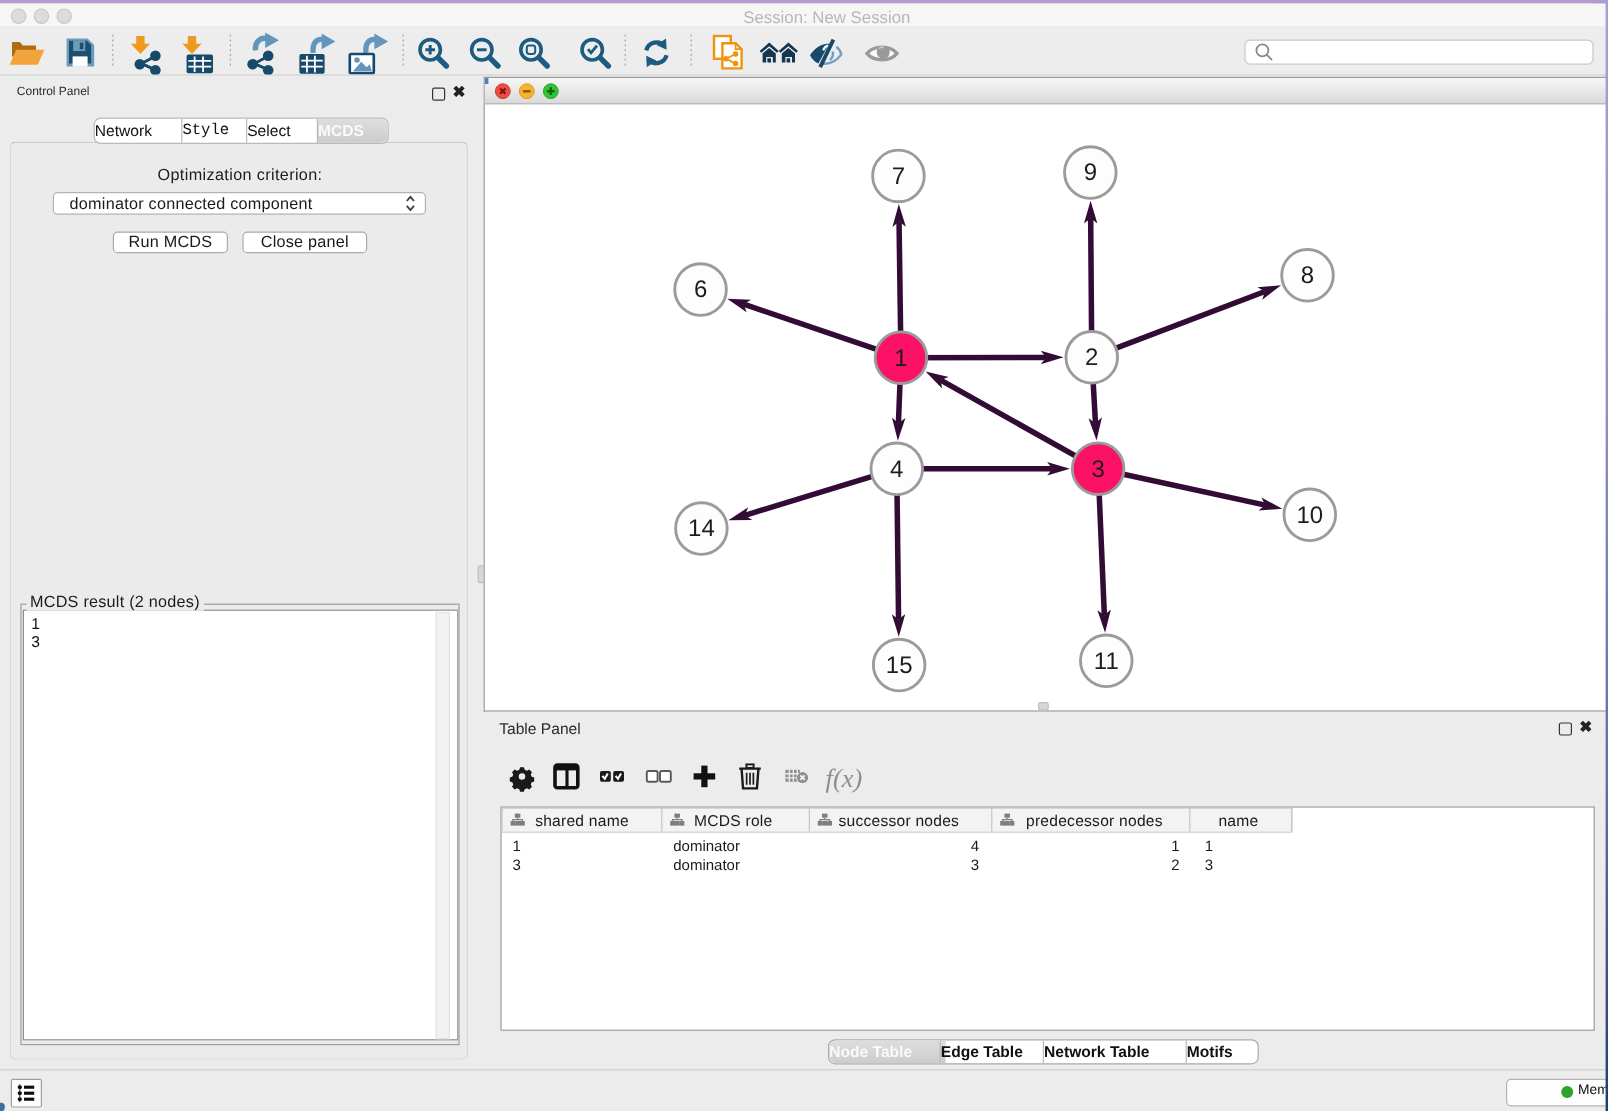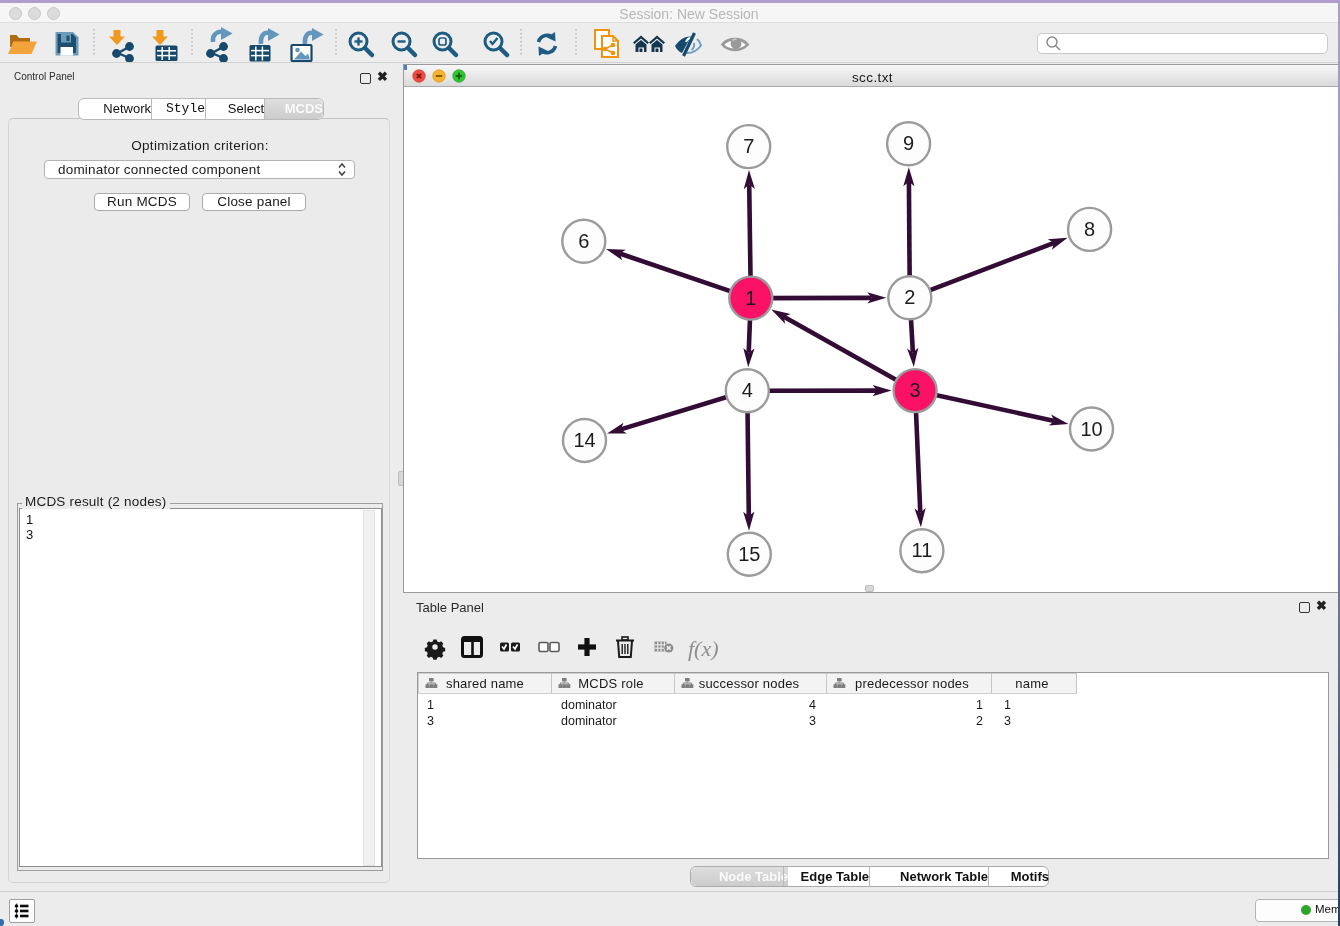--- a/index.html
+++ b/index.html
@@ -15,21 +15,21 @@
   #title-text{position:absolute;top:3px;left:0;width:100%;text-align:center;font-size:14px;color:#b7b7ba;}
   
   #toolbar{left:0;top:23px;width:1340px;height:39px;background:#ededed;border-bottom:1px solid #d2d2d2;}
   #searchbox{position:absolute;left:1037px;top:10px;width:289px;height:19px;background:#fff;border:1px solid #c9c9c9;border-radius:5px;}
   
   #cp-title{left:14px;top:71px;font-size:10px;color:#2b2b2b;}
   #cp-float{left:360px;top:73px;width:9px;height:9px;border:1.5px solid #333;border-radius:2px;}
   #cp-close{left:377px;top:69px;font-size:13px;font-weight:bold;color:#222;}
   #cp-content{left:8px;top:118px;width:380px;height:763px;background:#ebebeb;border:1px solid #d6d6d6;border-top:1px solid #c3c3c3;border-radius:5px;}
   #cp-tabs{left:78px;top:98px;width:244px;height:20px;background:#fff;border:1px solid #b9b9b9;border-radius:6px;font-size:13px;color:#111;}
-  .cptab{position:absolute;top:0;height:20px;line-height:20px;text-align:right;}
+  .cptab{position:absolute;top:0;height:20px;line-height:20px;text-align:left;}
   #opt-label{left:0px;top:138px;width:400px;text-align:center;font-size:13.5px;letter-spacing:0.3px;color:#1c1c1c;}
   #dropdown{left:44px;top:160px;width:309px;height:17px;background:#fff;border:1px solid #b3b3b3;border-radius:4px;font-size:13.5px;letter-spacing:0.2px;color:#1a1a1a;line-height:17px;}
   .btn{position:absolute;height:16px;background:#fff;border:1px solid #ababab;border-radius:4px;font-size:13.5px;letter-spacing:0.2px;color:#1a1a1a;text-align:center;line-height:16px;}
   #groupbox{left:17px;top:503px;width:364px;height:366px;border:1px solid #9d9d9d;}
   #groupbox-label{left:22px;top:494px;background:#ebebeb;padding:0 3px;font-size:13.5px;letter-spacing:0.2px;color:#1c1c1c;}
   #mcds-list{left:19px;top:508px;width:361px;height:357px;background:#fff;border:1px solid #8e8e8e;font-size:13px;color:#111;}
   
   #vsplit-grip{left:398px;top:471px;width:5px;height:13px;background:#d7d7d7;border:1px solid #bdbdbd;border-radius:2px;}
   #hsplit-grip{z-index:9;left:865px;top:585px;width:7px;height:5px;background:#d7d7d7;border:1px solid #bdbdbd;border-radius:2px;}
   
@@ -252,21 +252,20 @@
   <div id="net-titlebar">
     <svg width="70" height="22" style="position:absolute;left:0;top:0;">
       <circle cx="15" cy="11" r="6.2" fill="#ef4b42" stroke="#d03b33" stroke-width="0.8"></circle>
       <path d="M12.8,8.8 L17.2,13.2 M17.2,8.8 L12.8,13.2" stroke="#7e1410" stroke-width="1.8"></path>
       <circle cx="35" cy="11" r="6.2" fill="#f7b32c" stroke="#db9a1f" stroke-width="0.8"></circle>
       <line x1="31.8" y1="11" x2="38.2" y2="11" stroke="#8c5b08" stroke-width="2"></line>
       <circle cx="55" cy="11" r="6.2" fill="#33c135" stroke="#2aa42e" stroke-width="0.8"></circle>
       <path d="M55,7.8 V14.2 M51.8,11 H58.2" stroke="#0d680f" stroke-width="2"></path>
     </svg>
     <div style="position:absolute;left:0;top:0;width:3px;height:5px;background:#4a7fc0;"></div>
-    <div id="net-title">scc.txt</div>
   </div>
   <svg id="graph" style="position:absolute;left:0;top:23px;" width="936" height="503" viewBox="0 0 936 503">
     <g stroke="#330c36" stroke-width="4.6">
       <line x1="346.8" y1="210.1" x2="345.2" y2="96.6"></line>
       <line x1="346.8" y1="210.1" x2="215.8" y2="165.5"></line>
       <line x1="346.8" y1="210.1" x2="467.8" y2="209.9"></line>
       <line x1="346.8" y1="210.1" x2="344.7" y2="264.7"></line>
       <line x1="505.8" y1="209.8" x2="504.9" y2="93.8"></line>
       <line x1="505.8" y1="209.8" x2="650.1" y2="154.9"></line>
       <line x1="505.8" y1="209.8" x2="508.9" y2="264.7"></line>

